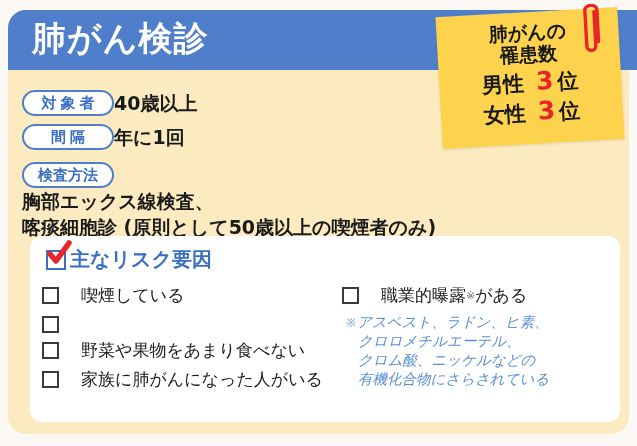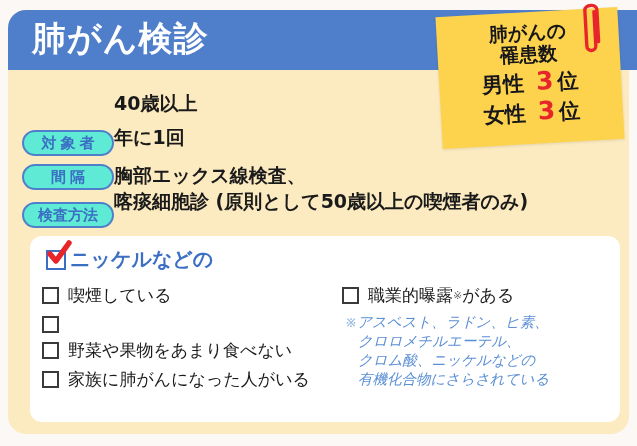--- a/index.html
+++ b/index.html
@@ -50,38 +50,37 @@
 
   
   .info-row {
     position: absolute;
     display: flex;
     align-items: flex-start;
     left: 14px;
   }
   #row-target   { top: 80px; }
   #row-interval { top: 114px; }
-  #row-method   { top: 152px; }
+  #row-method   { top: 152px; flex-direction: column; }
 
   .pill {
     box-sizing: border-box;
     width: 92px;
     height: 26px;
     border: 2px solid #4F7FCB;
     border-radius: 13px;
-    background: #5eead4;
+    background: #ffffff;
     color: #3B6FC4;
     font-size: 15px;
     font-weight: bold;
     display: flex;
     align-items: center;
     justify-content: center;
     flex: none;
     white-space: nowrap;
-    margin-top: 40px;
   }
   .pill.spaced { letter-spacing: 4px; text-indent: 4px; }
 
   .info-value {
     margin-left: 0;
     font-size: 19px;
     font-weight: bold;
     color: #1A1A1A;
     line-height: 26px;
     white-space: nowrap;
@@ -197,25 +196,25 @@
   }
   .check-box {
     width: 17px;
     height: 17px;
     border: 2px solid #3A3A3A;
     box-sizing: border-box;
     flex: none;
     margin-top: 3px;
   }
   .check-label {
-    margin-left: 9px;
     font-size: 17px;
     color: #1A1A1A;
     line-height: 23px;
     white-space: nowrap;
+    padding-left: 22px;
   }
   .check-label .asterisk {
     font-size: 11px;
     vertical-align: top;
     color: #6A6A6A;
   }
 
   #footnote {
     margin-top: 2px;
     margin-left: 3px;
@@ -259,21 +258,21 @@
   </div>
 
   <div id="risk-panel">
 
     <div id="risk-heading">
       <span class="check-box-blue">
         <svg class="check-mark" viewBox="0 0 26 26">
           <path d="M4 14 L10 21 L23 3" stroke="#E8252A" stroke-width="5.5" fill="none" stroke-linecap="round" stroke-linejoin="round"></path>
         </svg>
       </span>
-      <span id="risk-heading-label">ニッケルなどの</span>
+      <span id="risk-heading-label">主なリスク要因</span>
     </div>
 
     <div id="risk-col-left">
       <div class="check-item">
         <span class="check-box"></span>
         <span class="check-label">喫煙している</span>
       </div>
       <div class="check-item">
         <span class="check-box"></span>
       </div>

